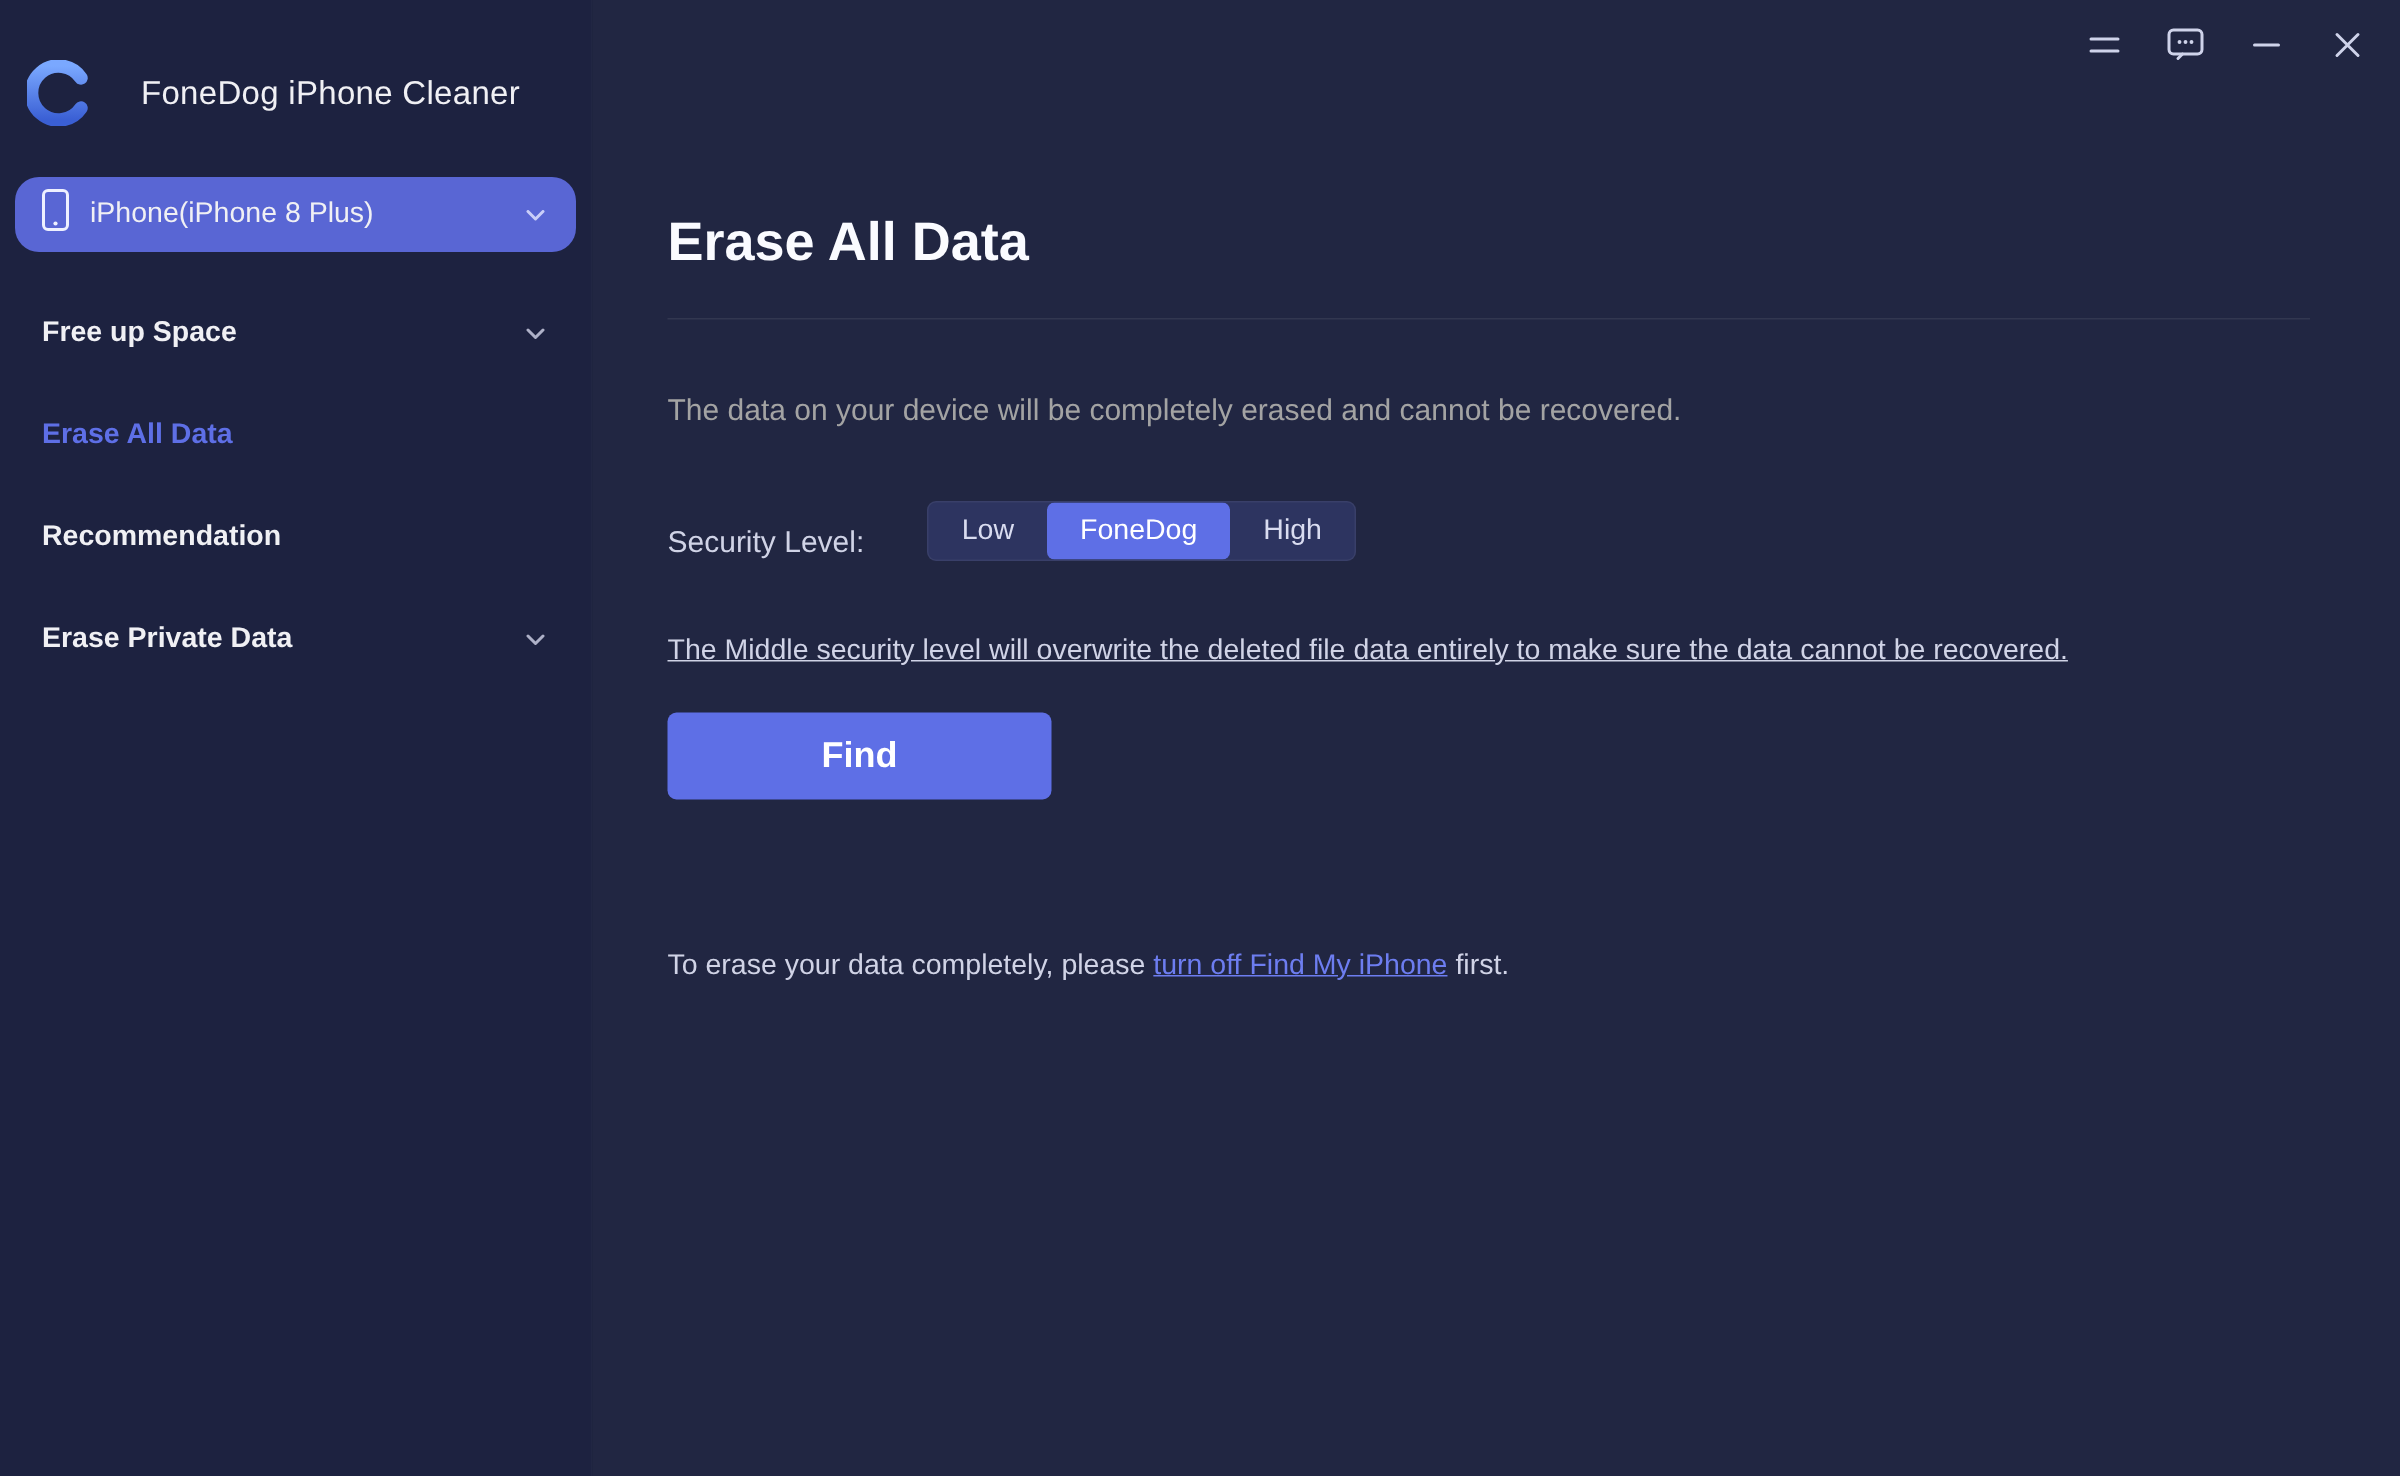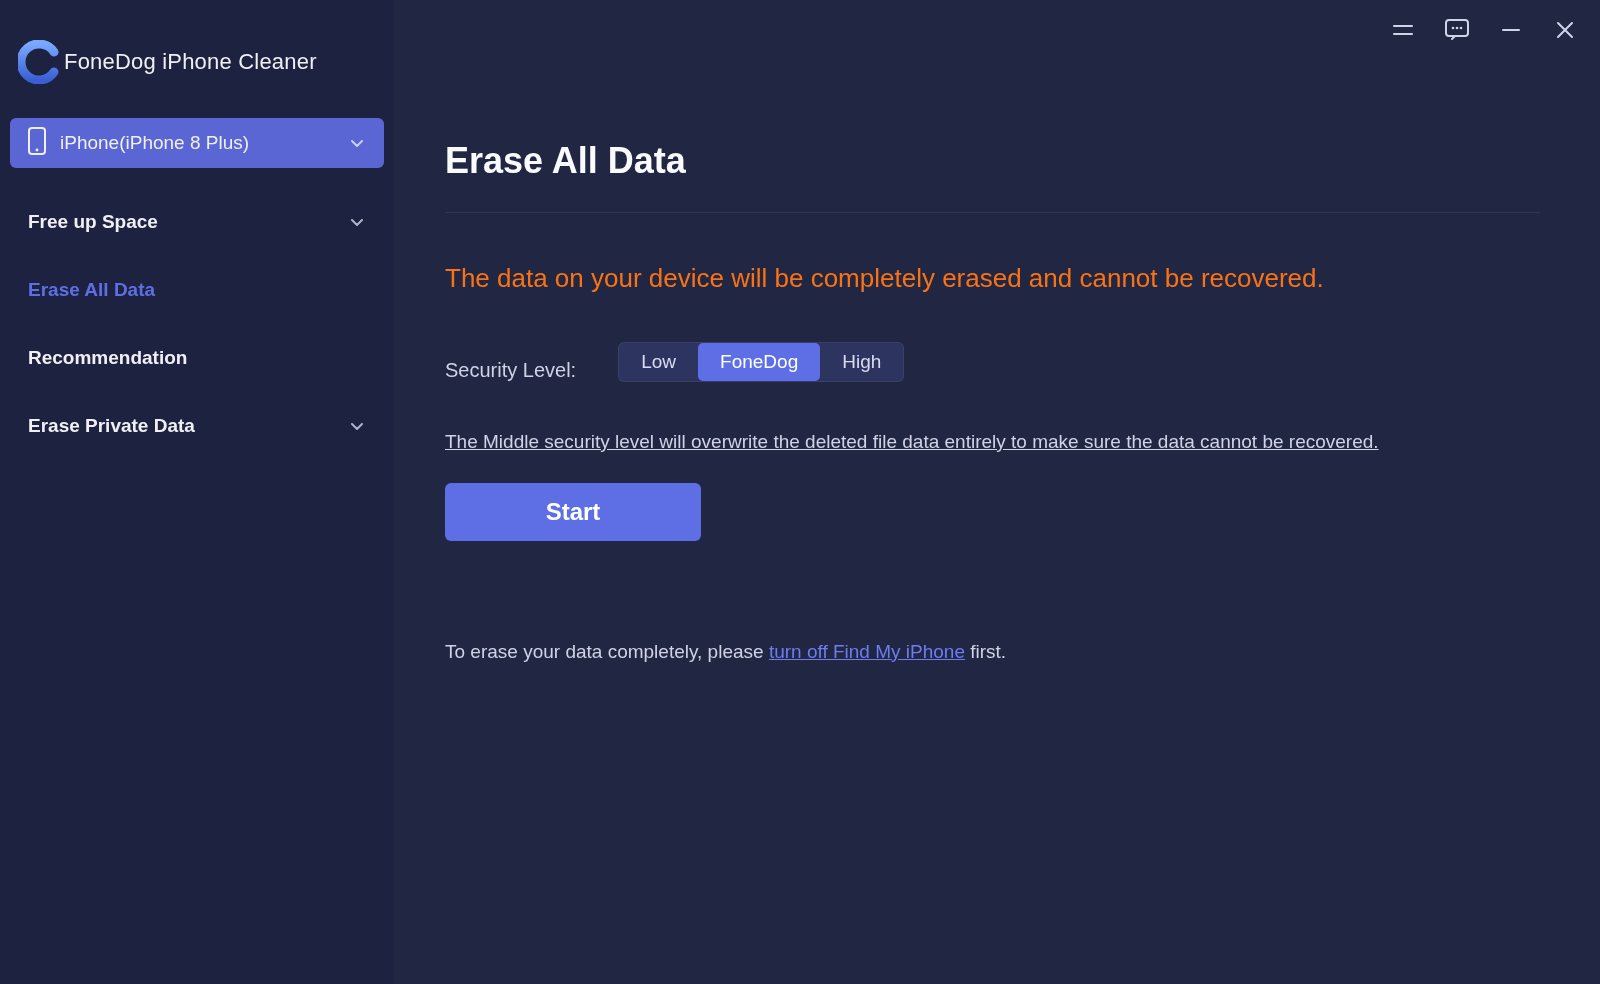--- a/index.html
+++ b/index.html
@@ -22,21 +22,21 @@
     background: #1d2240;
     display: flex;
     flex-direction: column;
     padding: 0;
     border-right: 1px solid rgba(255,255,255,0.02);
     box-shadow: 2px 0 4px rgba(0,0,0,0.15);
   }
   .brand {
     display: flex;
     align-items: center;
-    gap: 2px;
+    gap: 32px;
     padding: 40px 18px 34px 18px;
   }
   .brand-logo {
     width: 44px; height: 44px;
     border-radius: 50%;
     display: flex; align-items: center; justify-content: center;
   }
   .brand-title {
     font-size: 22px;
     font-weight: 500;
@@ -47,21 +47,21 @@
     display: flex;
     flex-direction: column;
     padding: 0 10px;
     gap: 2px;
   }
   .nav-item {
     display: flex;
     align-items: center;
     justify-content: space-between;
     height: 48px;
-    border-radius: 6px;
+    border-radius: 16px;
     padding: 0 18px;
     font-size: 19px;
     font-weight: 600;
     color: #f0f0f4;
     cursor: pointer;
     margin-bottom: 18px;
   }
   .nav-item.device {
     background: #5966d4;
     font-weight: 400;
@@ -113,22 +113,22 @@
     font-weight: 700;
     color: #fafbff;
     margin-bottom: 30px;
   }
   .rule {
     border: none;
     border-top: 1px solid rgba(255,255,255,0.08);
     margin-bottom: 50px;
   }
   .warn-text {
-    font-size: 26px;
-    color: #f97316;
+    font-size: 20px;
+    color: #a3a3a3;
     margin-bottom: 48px;
   }
   .sec-row {
     display:flex; align-items:flex-end; gap: 18px;
     margin-bottom: 46px;
   }
   .sec-label {
     font-size: 20px;
     color: #d0d3e6;
   }
@@ -286,20 +286,20 @@
         <span class="sec-label">Security Level:</span>
         <div class="seg">
           <div class="seg-btn">Low</div>
           <div class="seg-btn selected">FoneDog</div>
           <div class="seg-btn">High</div>
         </div>
       </div>
 
       <p class="sec-desc">The Middle security level will overwrite the deleted file data entirely to make sure the data cannot be recovered.</p>
 
-      <div class="start-btn">Start</div>
+      <div class="start-btn">Find</div>
 
       <p class="hint">
         <span>To erase your data completely, please </span><a>turn off Find My iPhone</a><span> first.</span>
       </p>
     </section>
   </main>
 </div>
 
 </body></html>

